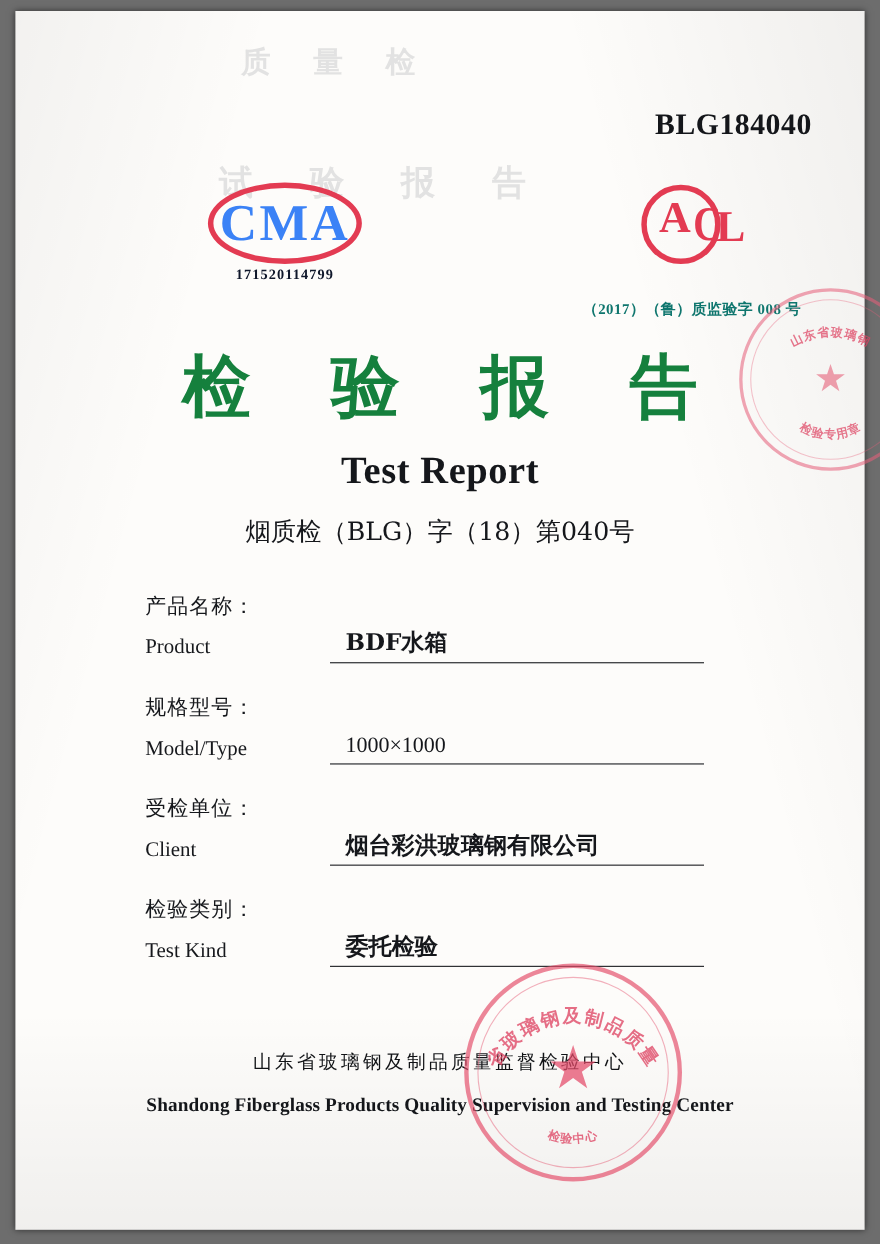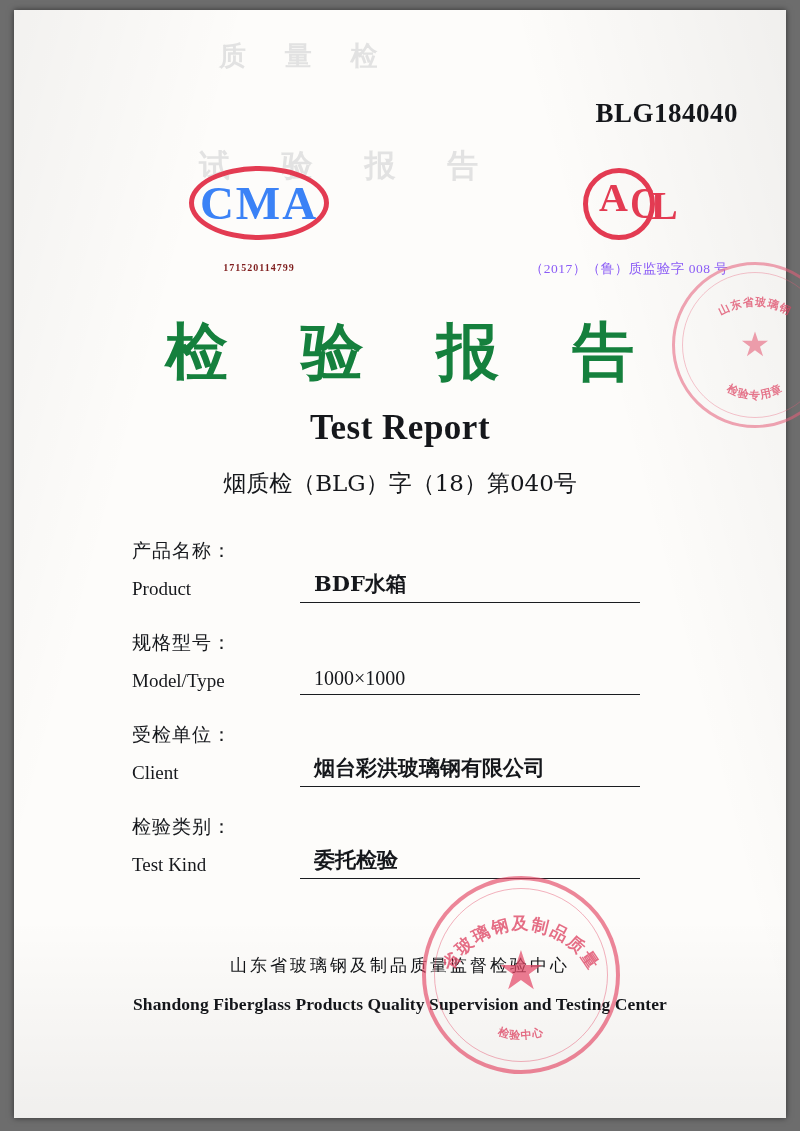--- a/index.html
+++ b/index.html
@@ -94,25 +94,25 @@
     display: flex;
     align-items: center;
     justify-content: center;
     font-family: "Liberation Serif", serif;
     font-weight: bold;
     font-size: 47px;
     letter-spacing: 2px;
     color: #3b82f6;
   }
   .cma-code {
-    margin-top: 22px;
-    font-size: 10px;
+    margin-top: 2px;
+    font-size: 13px;
     font-weight: bold;
     letter-spacing: 1px;
-    color: #7f1d1d;
+    color: #0f172a;
   }
   .cal-wrap {
     position: absolute;
     left: 490px;
     top: 2px;
     width: 250px;
     text-align: center;
   }
   .cal-mark {
     position: relative;
@@ -151,25 +151,25 @@
   .cal-mark .l-let {
     position: absolute;
     left: 68px;
     top: 14px;
     font-size: 40px;
     font-weight: bold;
     color: #e33b52;
     font-family: "Liberation Serif", serif;
   }
   .cal-code {
-    margin-top: 20px;
+    margin-top: 32px;
     font-size: 13.5px;
-    font-weight: normal;
+    font-weight: bold;
     letter-spacing: 0.5px;
-    color: #8b5cf6;
+    color: #0f766e;
   }
 
   
   .title-cn {
     position: absolute;
     left: 0;
     top: 300px;
     width: 100%;
     text-align: center;
     font-family: "DejaVu Serif", serif;

